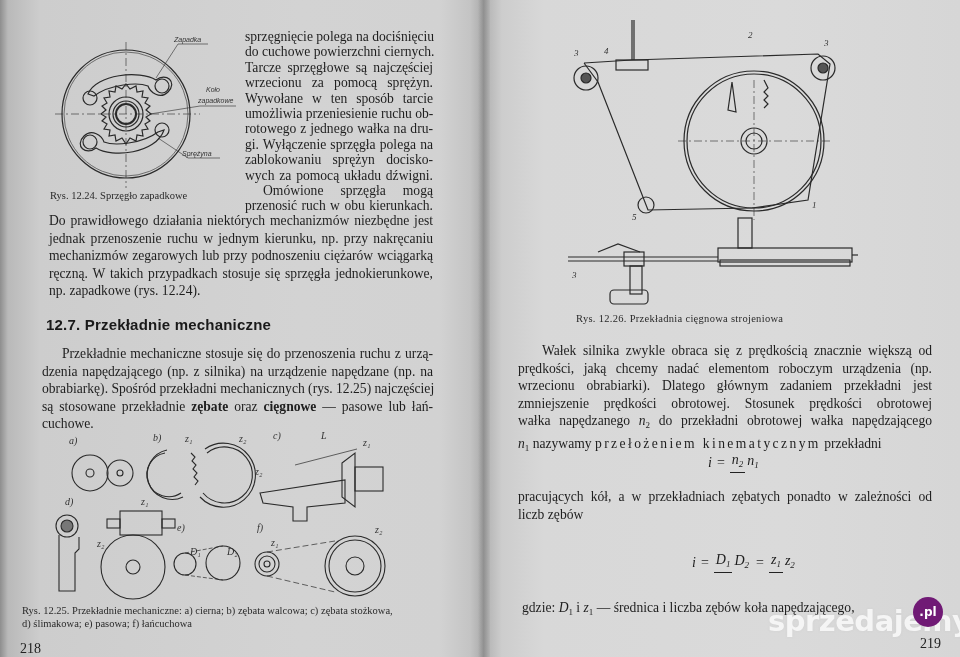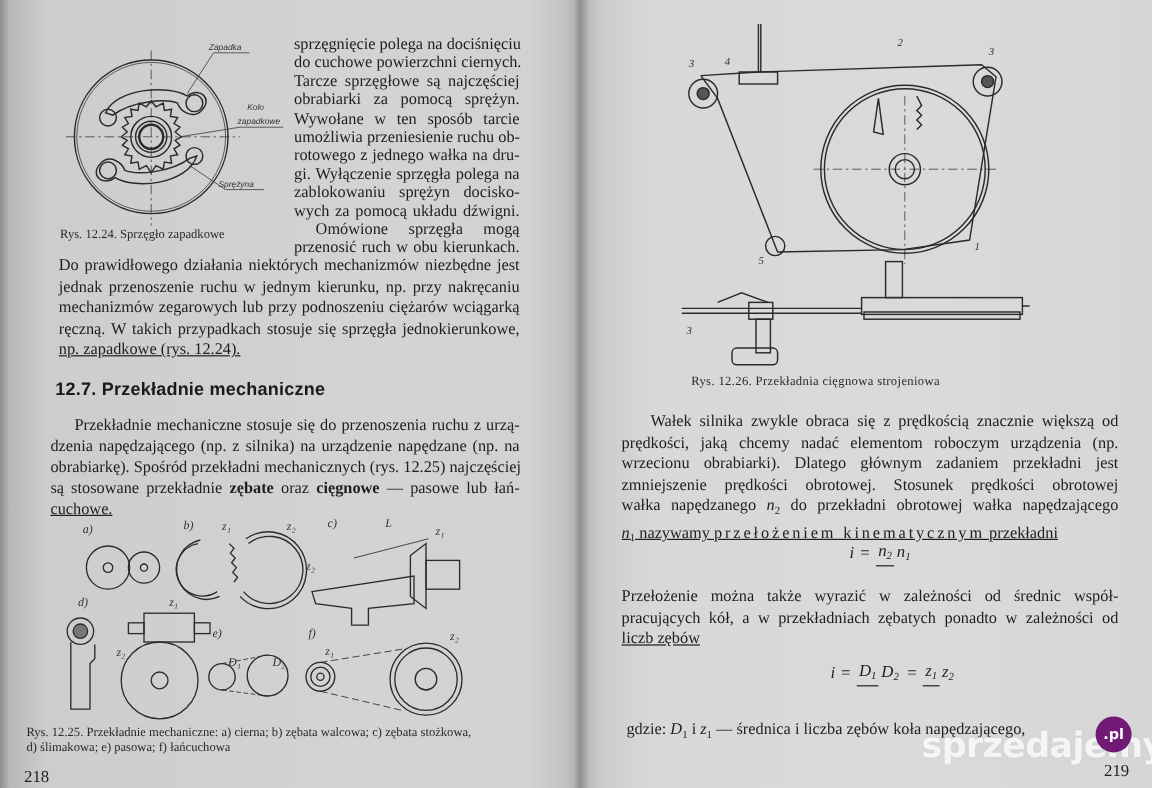--- a/index.html
+++ b/index.html
@@ -10,21 +10,21 @@
   .page { position: absolute; top: 0; height: 657px; overflow: hidden; }
   .page-left { left: 0; width: 484px;
     background: linear-gradient(90deg, #8e8e8e 0px, #b9b9b9 8px, #cdcdcd 40px, #d3d3d3 300px, #d2d2d2 440px, #c4c4c4 470px, #a9a9a9 484px); }
   .page-right { left: 484px; width: 476px;
     background: linear-gradient(90deg, #b0b0b0 0px, #cdcdcd 18px, #d8d8d8 60px, #dadada 300px, #d6d6d6 476px); }
   .spine { position: absolute; left: 478px; top: 0; width: 12px; height: 657px;
     background: linear-gradient(90deg, rgba(120,120,120,0.0), rgba(110,110,110,0.45), rgba(150,150,150,0.15)); }
 
   .txt { position: absolute; font-size: 13.6px; line-height: 22.6px; text-align: justify; }
   .line { display: block; text-align: justify; text-align-last: justify; white-space: nowrap; }
-  .line.last { text-align-last: left; text-decoration: underline; }
+  .line.last { text-align-last: left; }
 
   .caption { position: absolute; font-size: 10.5px; line-height: 13px; color: #2a2a2a; }
   .heading { position: absolute; font-family: "Liberation Sans", "DejaVu Sans", sans-serif; font-weight: bold; font-size: 15px; color: #1a1a1a; letter-spacing: 0.2px; }
   .pagenum { position: absolute; font-size: 14px; color: #222; }
   .spaced { letter-spacing: 2.4px; }
   b { font-weight: bold; }
   i, .it { font-style: italic; }
   sub { font-size: 9px; vertical-align: -3px; }
 
   .fig { position: absolute; }
@@ -77,21 +77,21 @@
           <text x="132" y="126">Sprężyna</text>
         </g>
       </svg>
     </div>
     <div class="caption" style="left:50px; top:189px;">Rys. 12.24. Sprzęgło zapadkowe</div>
 
     <div class="txt" style="left:245px; top:29px; width:188px; line-height:15.4px;">
       <span class="line">sprzęgnięcie polega na dociśnięciu</span>
       <span class="line">do cuchowe powierzchni ciernych.</span>
       <span class="line">Tarcze sprzęgłowe są najczęściej</span>
-      <span class="line">obrabiarki za pomocą sprężyn.</span>
+      <span class="line">wrzecionu za pomocą sprężyn.</span>
       <span class="line">Wywołane w ten sposób tarcie</span>
       <span class="line">umożliwia przeniesienie ruchu ob-</span>
       <span class="line">rotowego z jednego wałka na dru-</span>
       <span class="line">gi. Wyłączenie sprzęgła polega na</span>
       <span class="line">zablokowaniu sprężyn docisko-</span>
       <span class="line">wych za pomocą układu dźwigni.</span>
       <span class="line" style="padding-left:18px;">Omówione sprzęgła mogą</span>
       <span class="line">przenosić ruch w obu kierunkach.</span>
     </div>
 
@@ -253,21 +253,20 @@
     <div class="formula" style="left:224px; top:452px;">
       <span>i</span>
       <span class="eq">=</span>
       <span class="frac">
         <span class="num"><span>n</span><sub>2</sub></span>
         <span class="den"><span>n</span><sub>1</sub></span>
       </span>
     </div>
 
     <div class="txt" style="left:34px; top:488px; width:414px; line-height:17.6px;">
-      <span class="line">Przełożenie można także wyrazić w zależności od średnic współ-</span>
       <span class="line">pracujących kół, a w przekładniach zębatych ponadto w zależności od</span>
       <span class="line last">liczb zębów</span>
     </div>
 
     <div class="formula" style="left:208px; top:552px;">
       <span>i</span>
       <span class="eq">=</span>
       <span class="frac">
         <span class="num"><span>D</span><sub>1</sub></span>
         <span class="den"><span>D</span><sub>2</sub></span>

